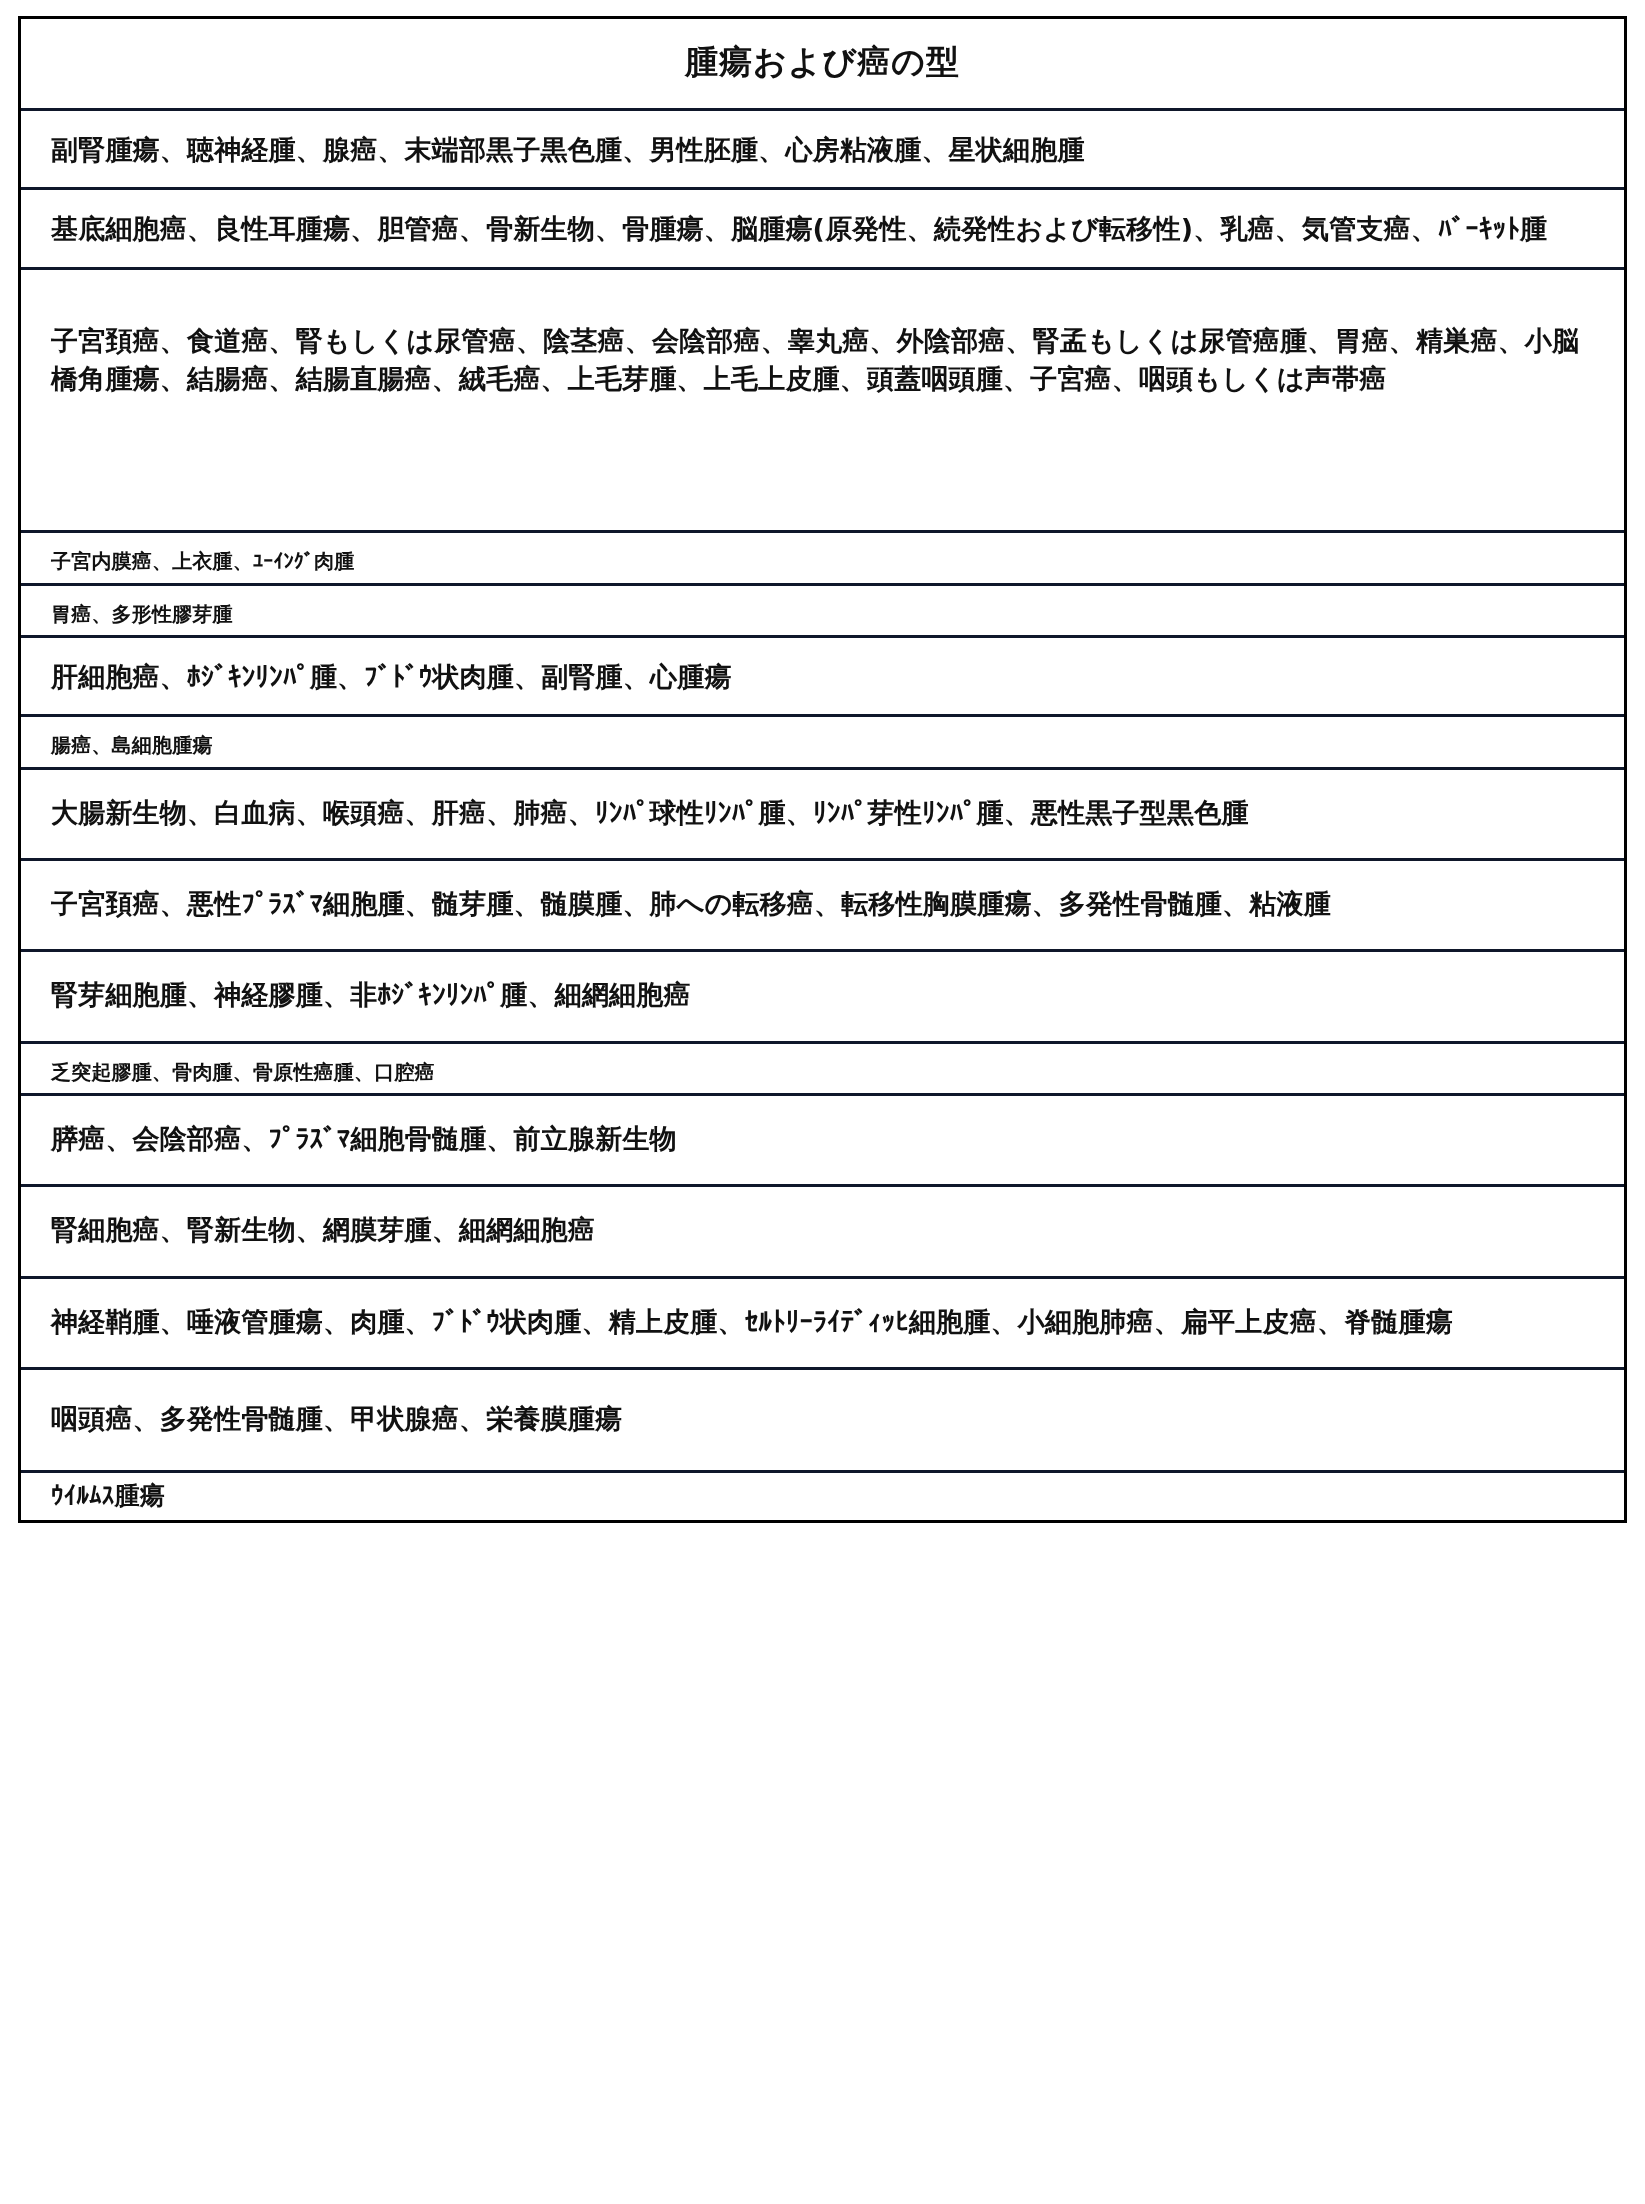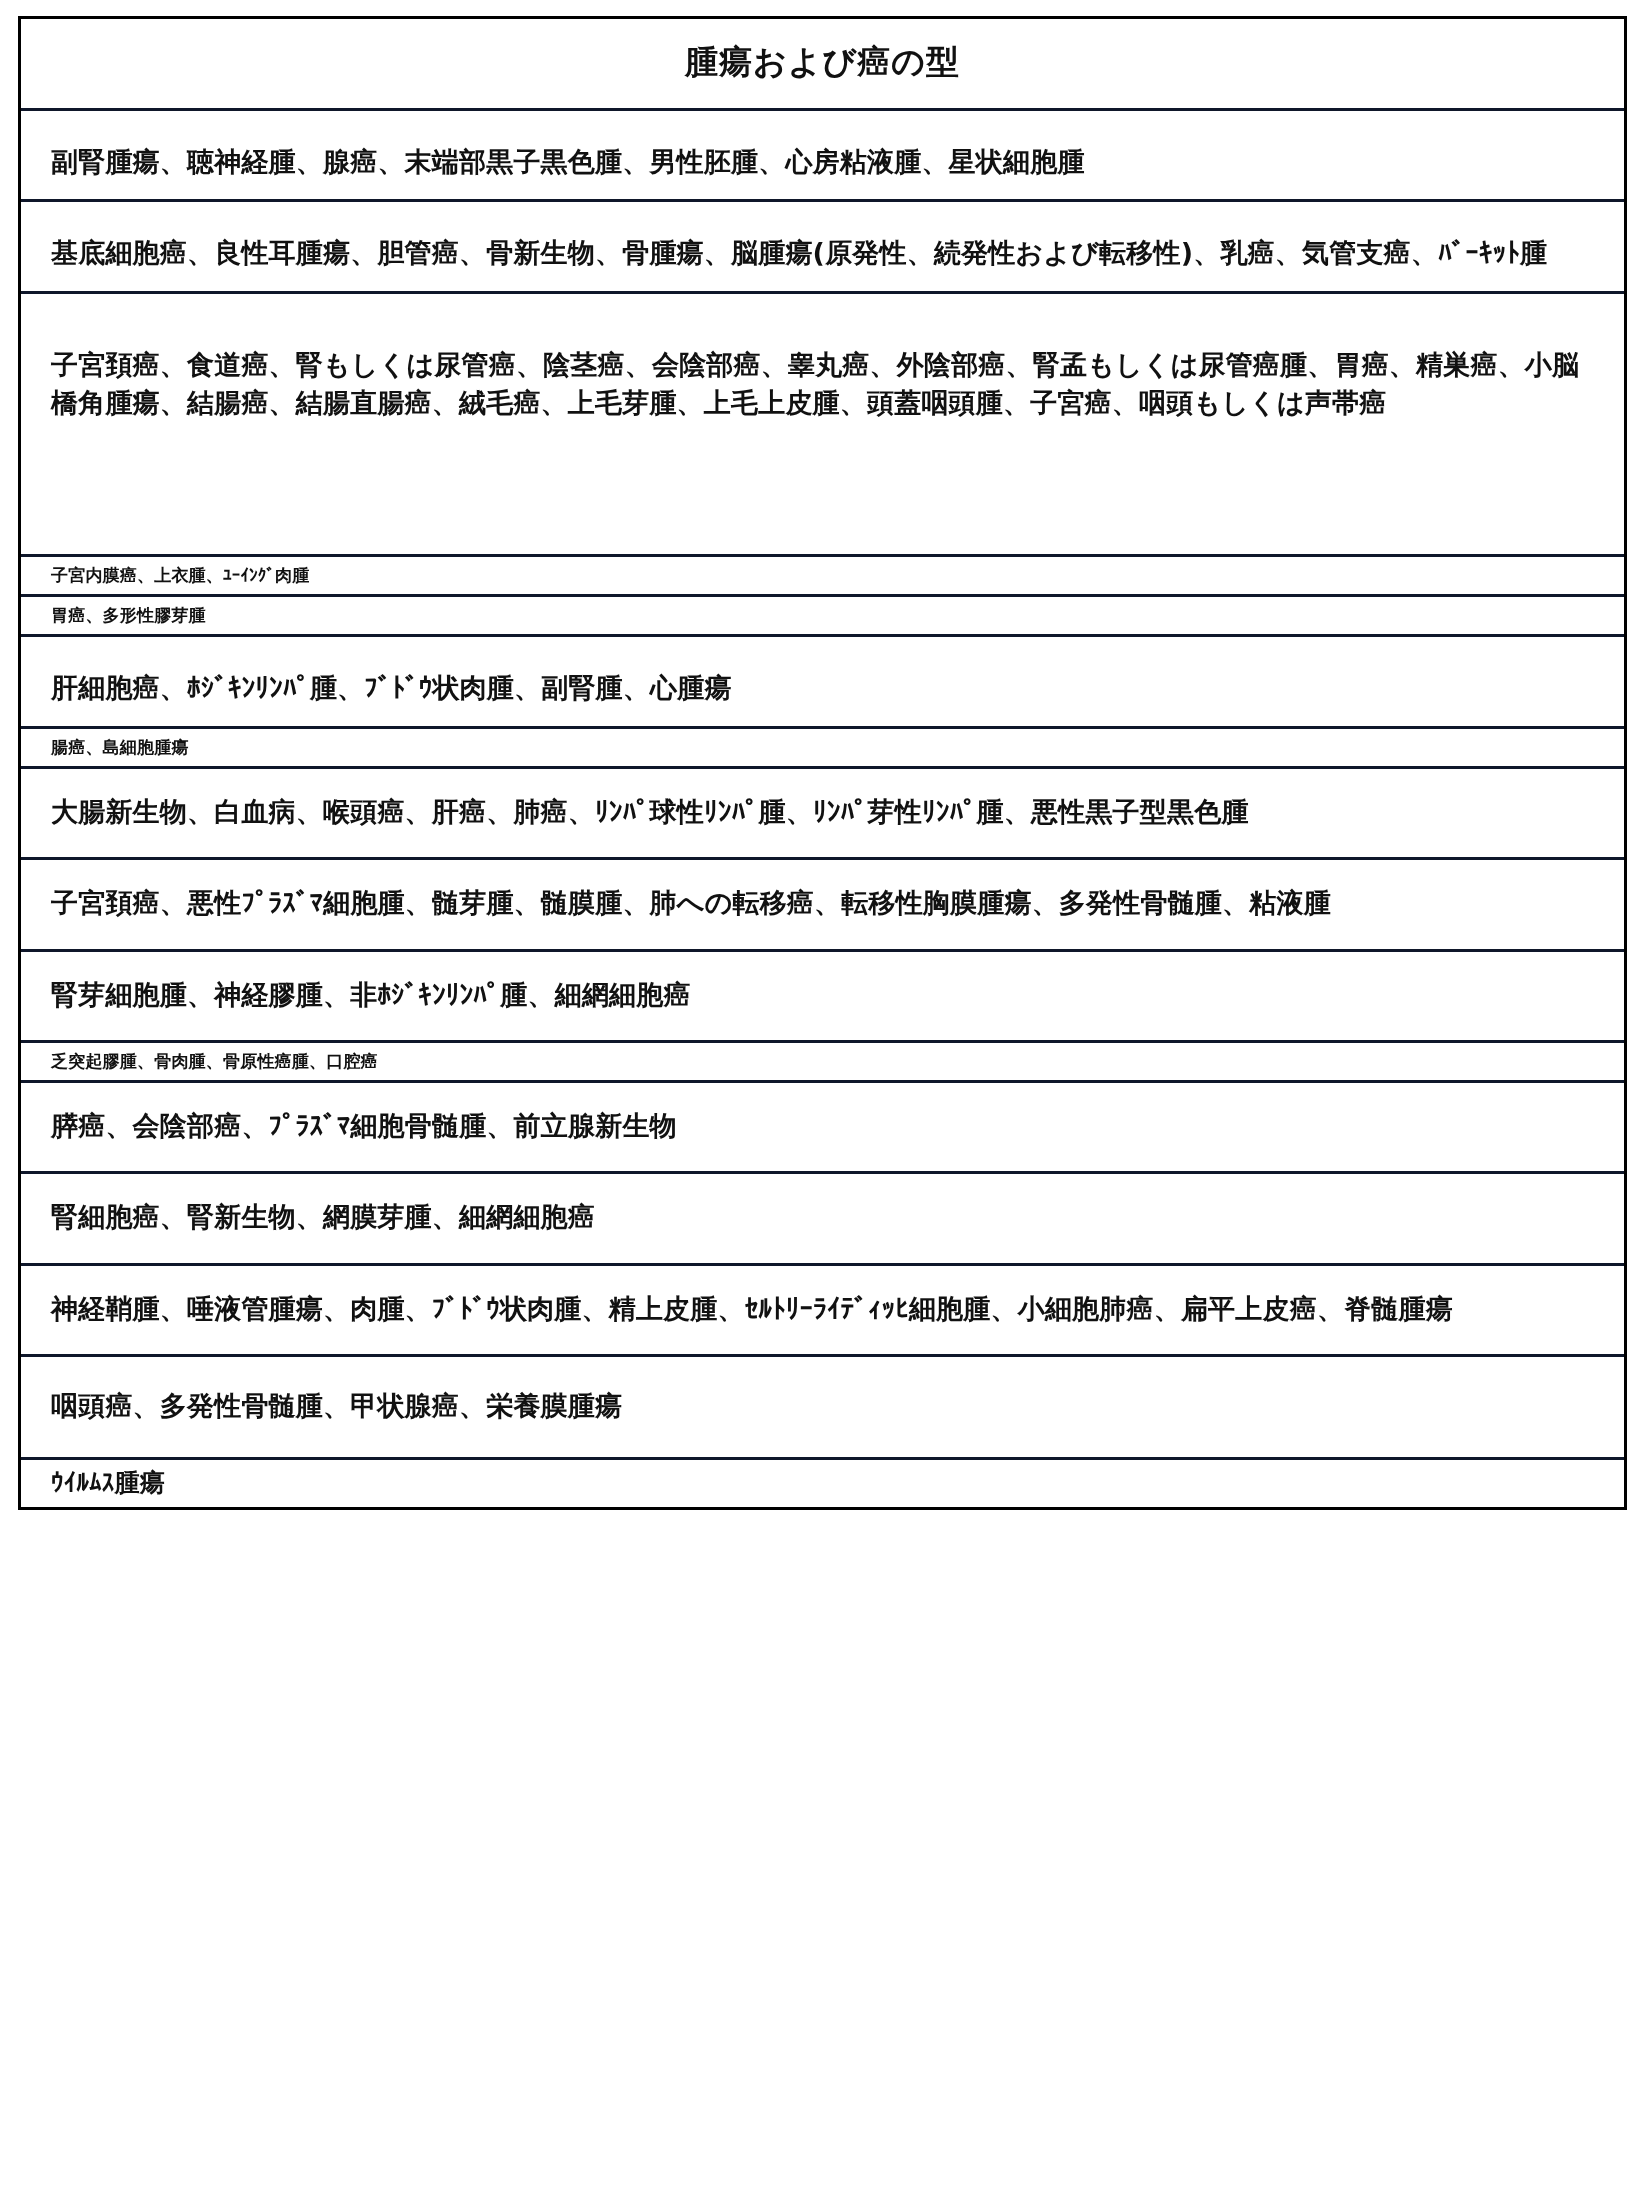--- a/index.html
+++ b/index.html
@@ -44,22 +44,22 @@
     color: #111;
     word-break: break-all;
   }
   .title-row .cell {
     text-align: center;
     font-size: 33px;
     padding: 20px 10px 22px 10px;
     letter-spacing: 1px;
   }
   .tall-1 .cell { padding-top: 52px; padding-bottom: 132px; }
-  .pad-sm .cell { padding-top: 6px; padding-bottom: 7px; font-size: 17px; }
-  .pad-md .cell { padding-top: 32px; padding-bottom: 18px; }
+  .pad-sm .cell { padding-top: 14px; padding-bottom: 7px; font-size: 20px; }
+  .pad-md .cell { padding-top: 20px; padding-bottom: 18px; }
   .pad-lg .cell { padding-top: 24px; padding-bottom: 26px; }
   .pad-xl .cell { padding-top: 30px; padding-bottom: 32px; }
   .last-row .cell { padding-top: 5px; padding-bottom: 6px; font-size: 25px; }
   .short-rule {
     border-bottom: 3px solid #000;
   }
   .short-rule .cell {
     position: relative;
   }
 </style>

